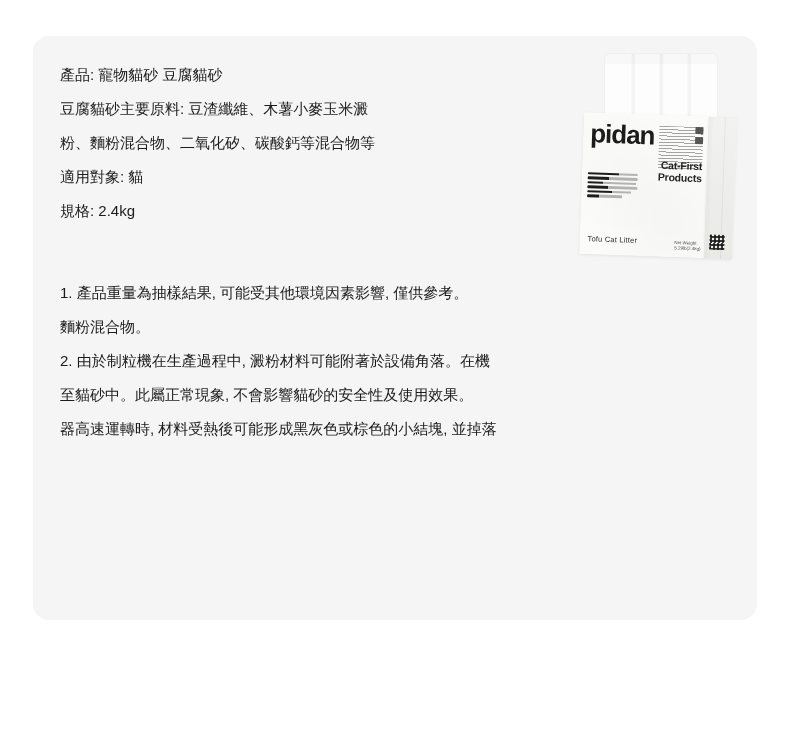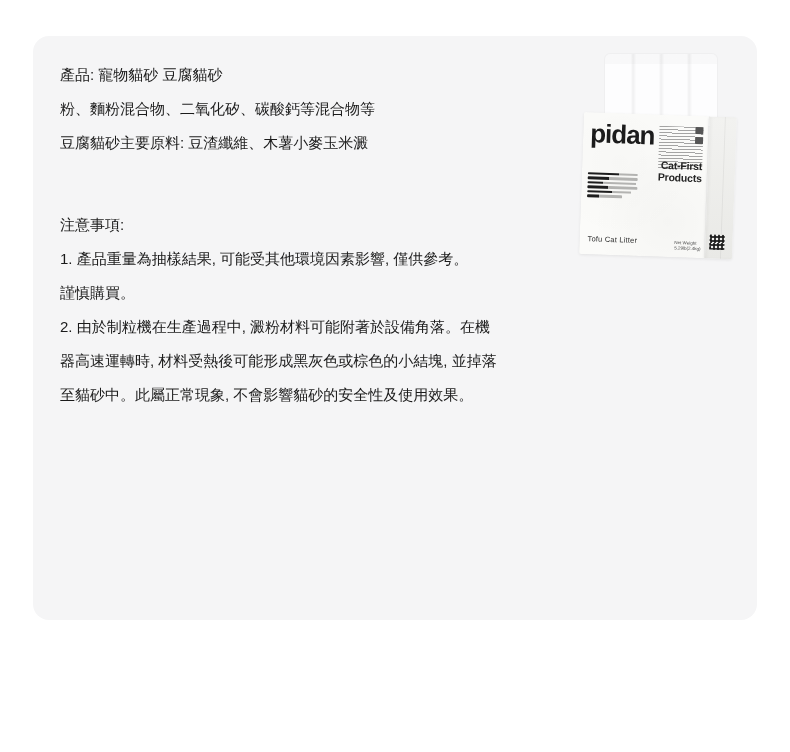--- a/index.html
+++ b/index.html
@@ -101,22 +101,24 @@
 </head>
 <body>
 
 <div>
 
 
   <div class="card">
 
     <div class="info-text">
       <p>產品: 寵物貓砂 豆腐貓砂</p>
+      <p>豆腐貓砂主要原料: 豆渣纖維、木薯小麥玉米澱</p>
       <p>粉、麵粉混合物、二氧化矽、碳酸鈣等混合物等</p>
-      <p>豆腐貓砂主要原料: 豆渣纖維、木薯小麥玉米澱</p>
+      <p>適用對象: 貓</p>
+      <p>規格: 2.4kg</p>
     </div>
 
     <div class="package">
       <div class="bag-top"></div>
       <div class="box">
         <div class="box-front">
           <div class="brand-row">
             <span class="brand">pidan</span>
             <span class="fine-print">
               <i class="mark1"></i>
@@ -141,22 +143,21 @@
             <div>5.29lb(2.4kg)</div>
           </div>
         </div>
         <div class="box-side">
           <div class="qr"></div>
         </div>
       </div>
     </div>
 
     <div class="notes">
-      <p>注意事項:</p>
       <p>1. 產品重量為抽樣結果, 可能受其他環境因素影響, 僅供參考。</p>
-      <p>謹慎購買。</p>
+      <p>麵粉混合物。</p>
       <p>2. 由於制粒機在生產過程中, 澱粉材料可能附著於設備角落。在機</p>
+      <p>至貓砂中。此屬正常現象, 不會影響貓砂的安全性及使用效果。</p>
       <p>器高速運轉時, 材料受熱後可能形成黑灰色或棕色的小結塊, 並掉落</p>
-      <p>至貓砂中。此屬正常現象, 不會影響貓砂的安全性及使用效果。</p>
     </div>
 
   </div>
 </div>
 
 </body></html>

